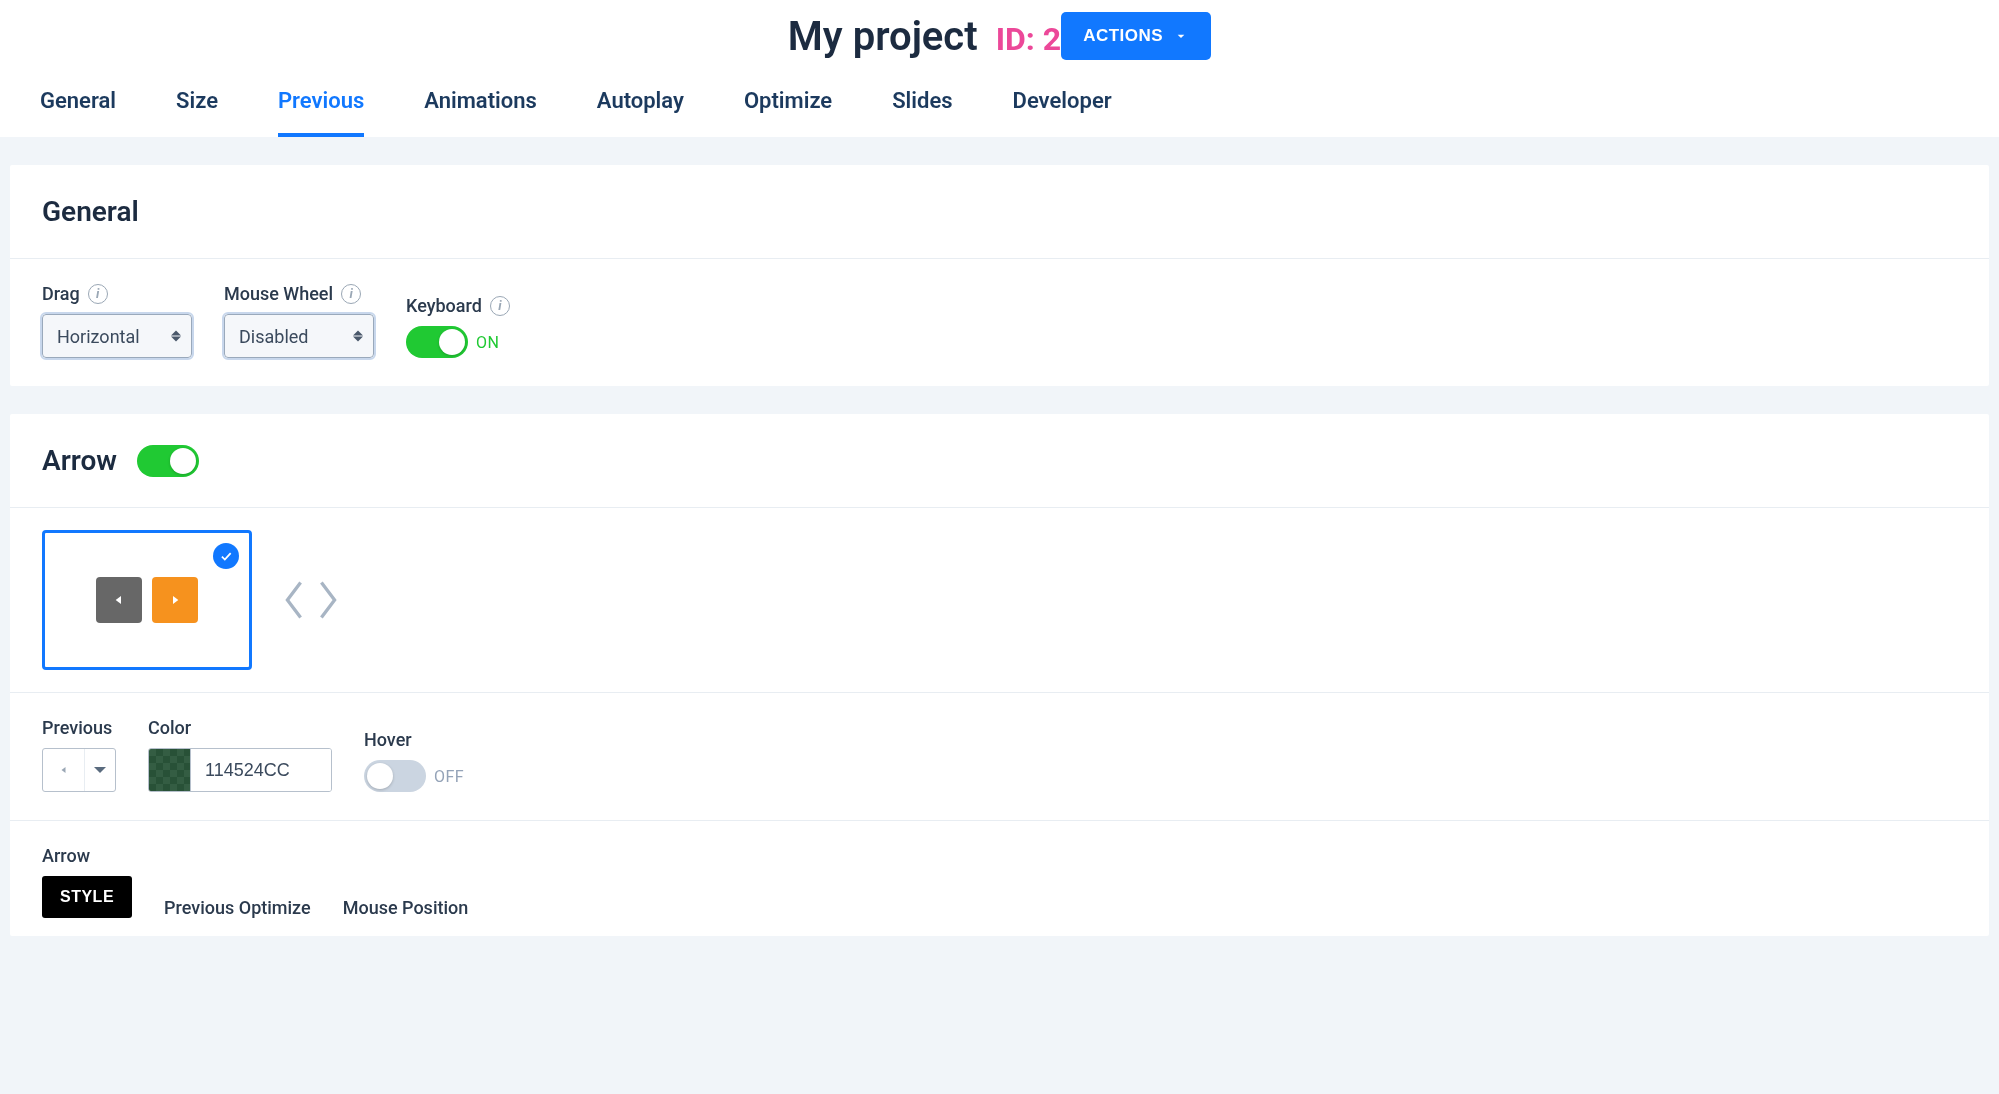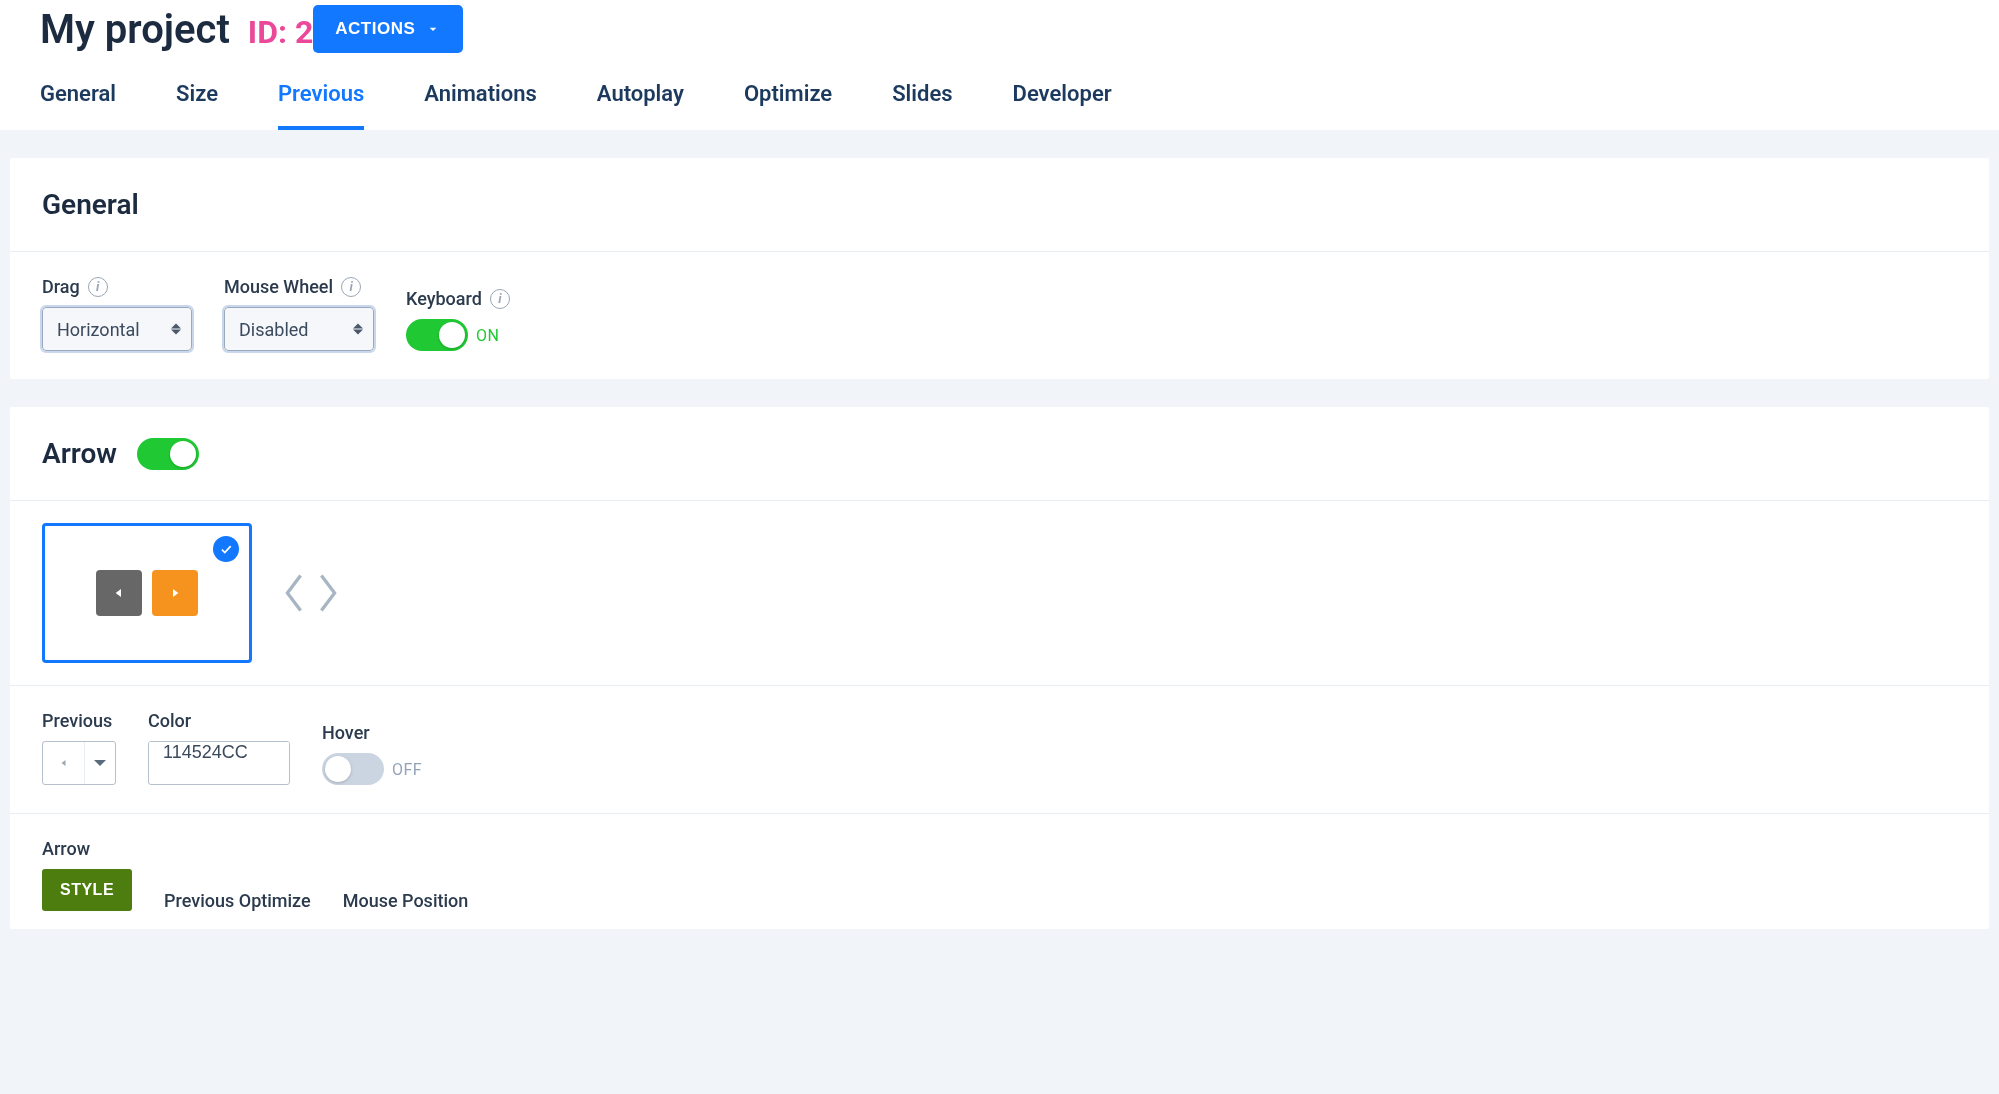--- a/index.html
+++ b/index.html
@@ -9,22 +9,22 @@
     color: #1e293b;
     font-size: 18px;
   }
   .header-block {
     background: #fff;
     padding: 0 40px;
   }
   .title-row {
     display: flex;
     align-items: center;
-    justify-content: flex-start;
-    padding-top: 5px;
+    justify-content: center;
+    padding-top: 12px;
   }
   .title-left { display: flex; align-items: baseline; gap: 18px; }
   .project-title {
     font-size: 40px;
     font-weight: 600;
     color: #1c2b40;
   }
   .project-id {
     font-size: 32px;
     color: #ec4899;
@@ -203,21 +203,21 @@
   .prev-picker .pp-left svg { width: 12px; height: 14px; fill: #9aa7b5; }
   .prev-picker .pp-right {
     width: 30px; display: flex; align-items: center; justify-content: center;
   }
   .prev-picker .pp-right span {
     width: 0; height: 0; border-left: 6px solid transparent; border-right: 6px solid transparent;
     border-top: 6px solid #5a6b7e;
   }
 
   
-  .color-wrap { display: flex; border: 1px solid #b6c0cc; border-radius: 3px; height: 44px; overflow: hidden; flex-direction: column; }
+  .color-wrap { display: flex; border: 1px solid #b6c0cc; border-radius: 3px; height: 44px; overflow: hidden; }
   .swatch {
     width: 42px; border-right: 1px solid #b6c0cc;
     background-image:
       linear-gradient(45deg, #808080 25%, transparent 25%),
       linear-gradient(-45deg, #808080 25%, transparent 25%),
       linear-gradient(45deg, transparent 75%, #808080 75%),
       linear-gradient(-45deg, transparent 75%, #808080 75%);
     background-size: 14px 14px;
     background-position: 0 0, 0 7px, 7px -7px, -7px 0px;
     background-color: #bdbdbd;
@@ -225,21 +225,21 @@
     cursor: pointer;
   }
   .swatch::after {
     content: ""; position: absolute; inset: 0; background: rgba(17,69,36,0.8);
   }
   .color-input {
     border: none; outline: none; padding: 0 14px; font-size: 18px; color: #3b4a5d; width: 140px;
   }
 
   .style-btn {
-    background: #4d7c0f; color: #fff; border: none; border-radius: 3px;
+    background: #000000; color: #fff; border: none; border-radius: 3px;
     font-size: 16px; font-weight: 700; letter-spacing: .5px;
     height: 42px; padding: 0 18px; cursor: pointer;
   }
 </style>
 </head>
 <body>
 
 <div class="header-block">
   <div class="title-row">
     <div class="title-left">

